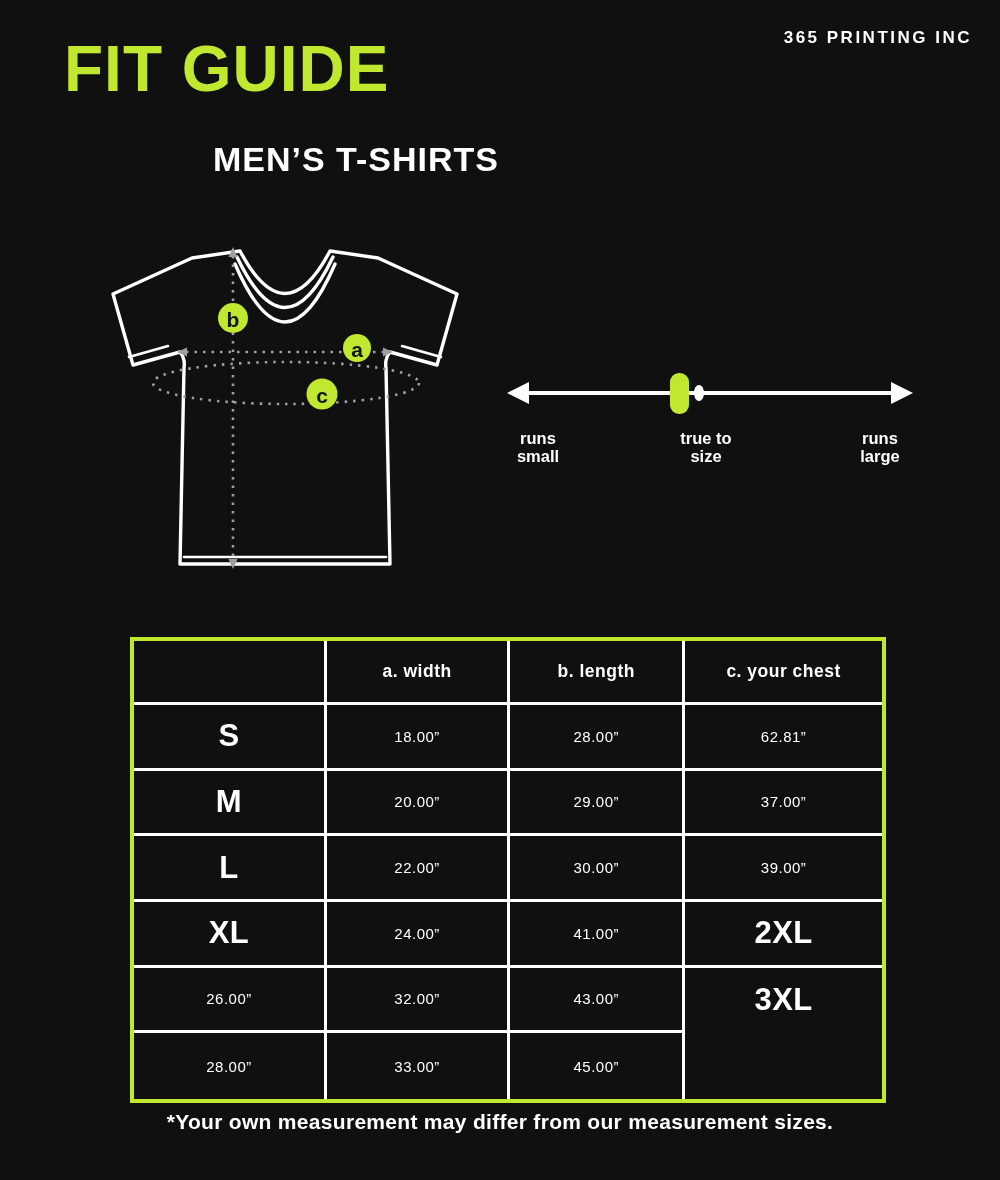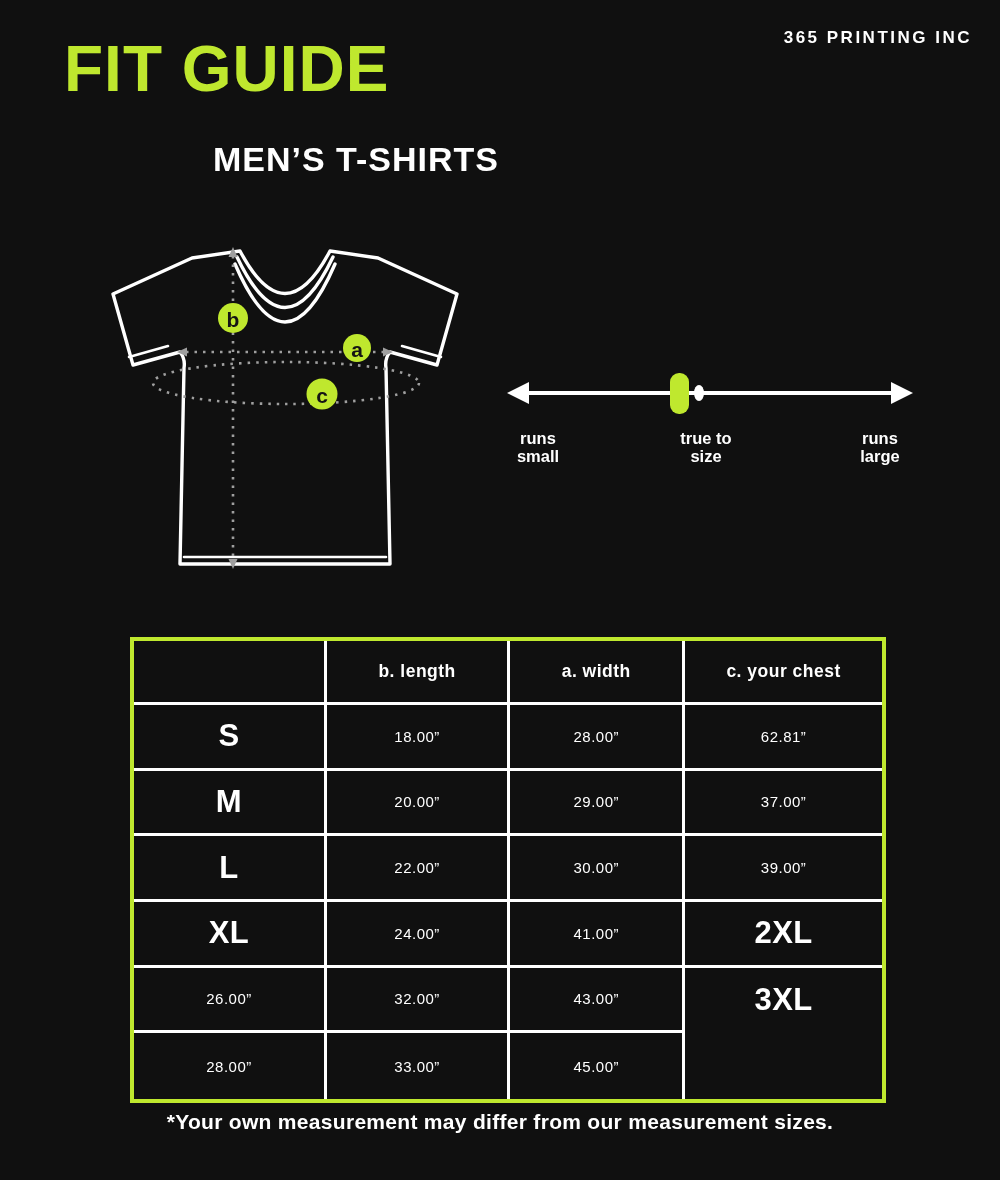--- a/index.html
+++ b/index.html
@@ -113,22 +113,22 @@
 small</div>
       <div class="sl center">true to
 size</div>
       <div class="sl right">runs
 large</div>
     </div>
   </div>
 
   <div class="size-table">
     <div class="cell head"></div>
+    <div class="cell head">a. width</div>
     <div class="cell head">b. length</div>
-    <div class="cell head">a. width</div>
     <div class="cell head">c. your chest</div>
 
     <div class="cell size">S</div>
     <div class="cell val">18.00”</div>
     <div class="cell val">28.00”</div>
     <div class="cell val">62.81”</div>
 
     <div class="cell size">M</div>
     <div class="cell val">20.00”</div>
     <div class="cell val">29.00”</div>

